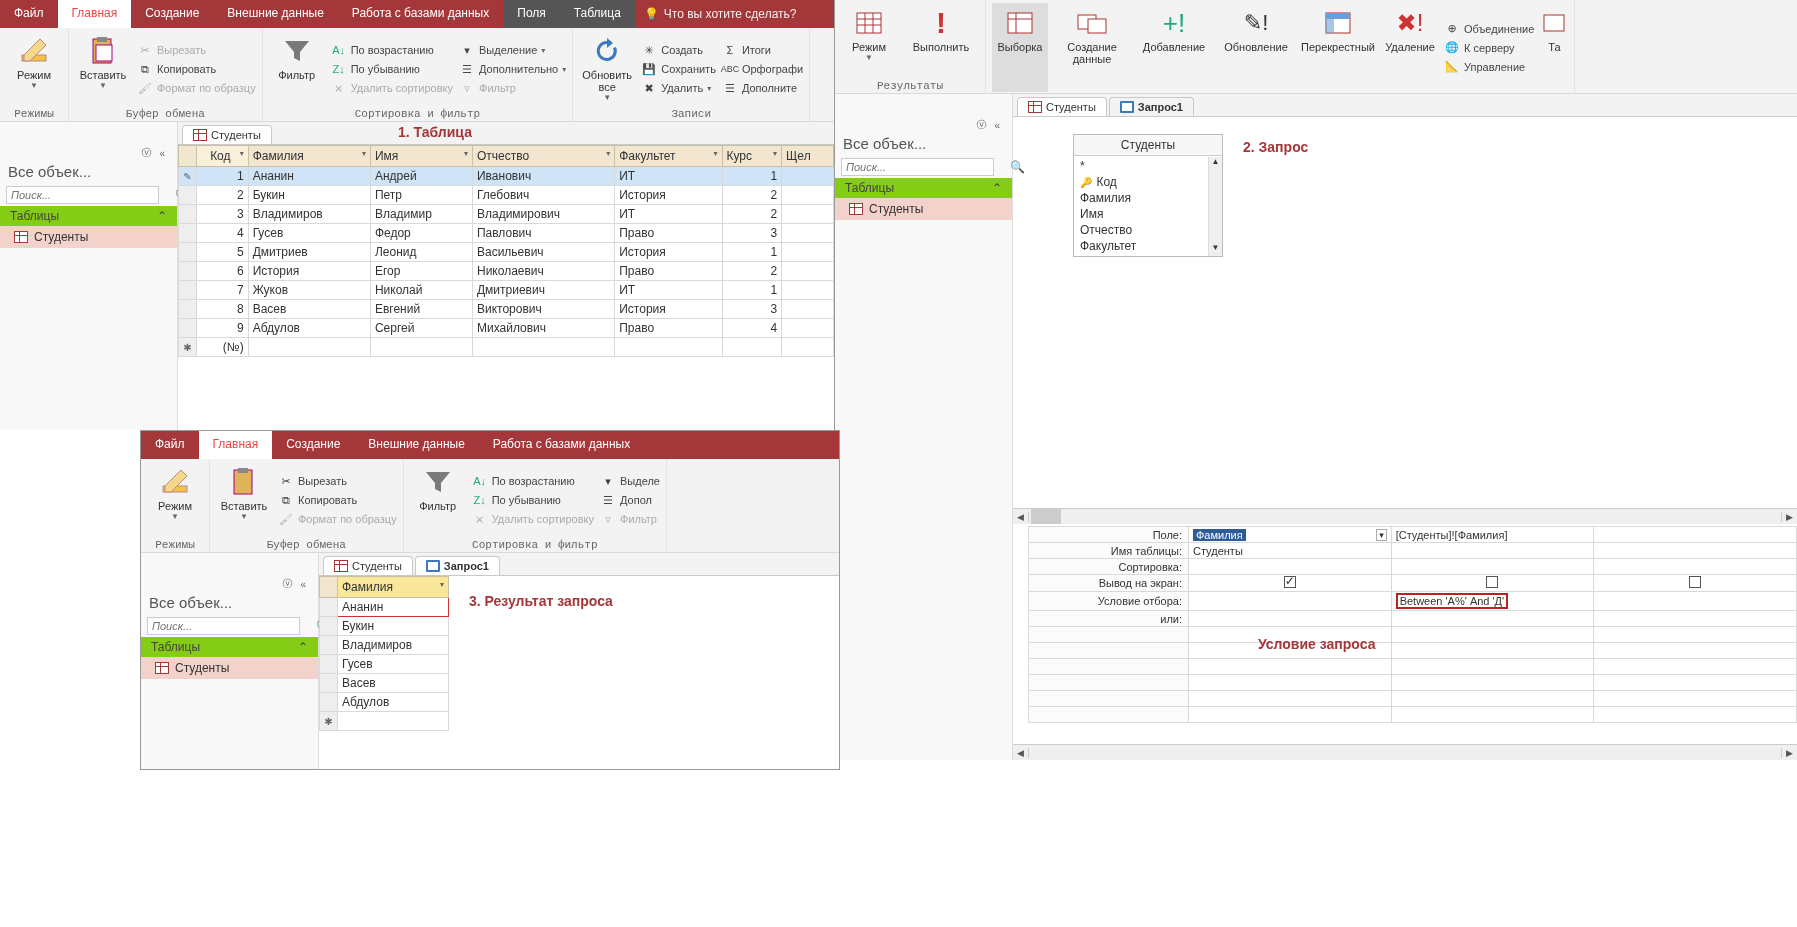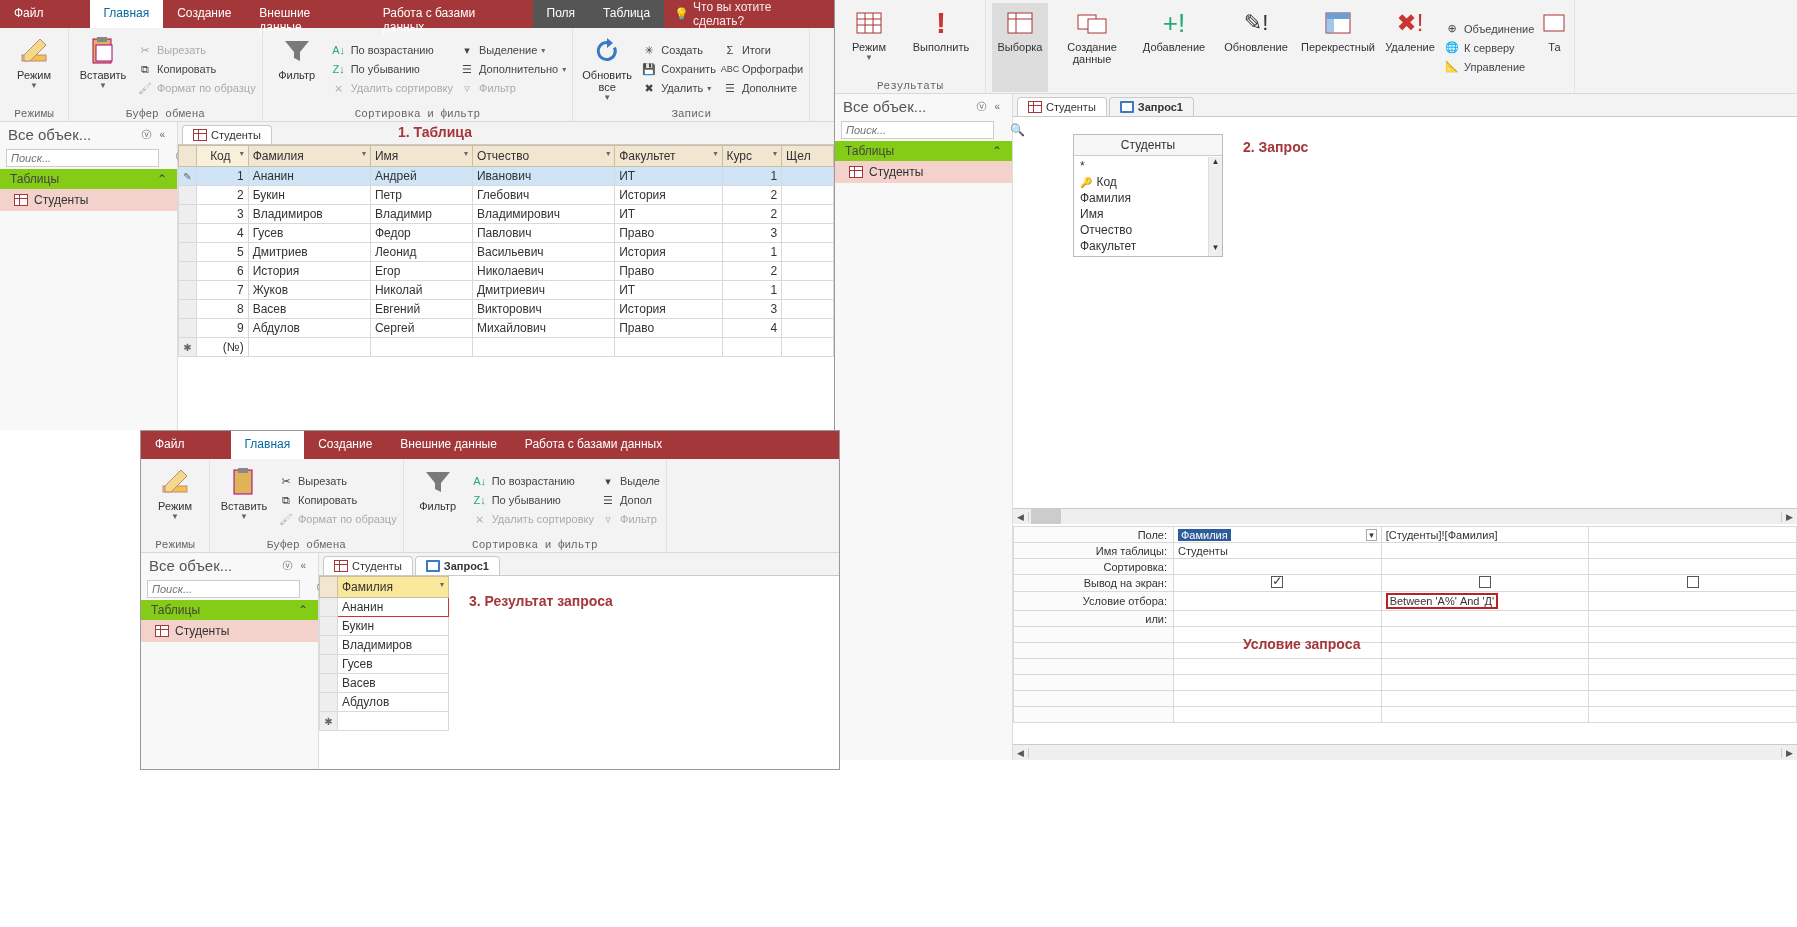--- a/index.html
+++ b/index.html
@@ -1,41 +1,41 @@
 <!DOCTYPE html>
 <html><head>
 <meta charset="utf-8">
 <style>
 * { box-sizing: border-box; margin: 0; padding: 0; }
 body { font-family: "Segoe UI", Tahoma, sans-serif; font-size: 12px; background: #fff; color: #333; width: 1797px; height: 927px; overflow: hidden; position: relative; }
 
 
 .tab-strip { display: flex; height: 28px; background: #a4373a; }
 .tab-strip .ribbon-tab { padding: 6px 14px; color: #fff; cursor: pointer; }
-.tab-strip .ribbon-tab.active { background: #fff; color: #0369a1; margin-left: 32px; }
+.tab-strip .ribbon-tab.active { background: #fff; color: #ef4444; }
 .tab-strip .ribbon-tab.context { background: #555; }
 .tab-strip .tell-me { display: flex; align-items: center; gap: 4px; color: #fff; padding: 0 10px; opacity: .9; }
 .ribbon { display: flex; background: #f3f3f3; border-bottom: 1px solid #d9d9d9; height: 94px; }
 .ribbon .group { display: flex; flex-direction: column; border-right: 1px solid #e3e3e3; padding: 3px 6px 1px; }
 .ribbon .group .group-body { display: flex; gap: 6px; flex: 1; }
 .ribbon .group .group-label { text-align: center; font-size: 11px; color: #666; padding-top: 1px; font-family: Liberation Mono, monospace; }
 .ribbon .big-btn { display: flex; flex-direction: column; align-items: center; justify-content: flex-start; width: 56px; padding-top: 4px; }
 .ribbon .big-btn.wide { width: 76px; }
 .ribbon .big-btn .big-icon { width: 32px; height: 32px; margin-bottom: 2px; display:flex; align-items:center; justify-content:center; }
 .ribbon .big-btn .big-label { font-size: 11px; text-align: center; line-height: 1.1; }
 .ribbon .small-col { display: flex; flex-direction: column; gap: 3px; justify-content: center; }
 .ribbon .small-btn { display: flex; align-items: center; gap: 4px; font-size: 11px; color: #444; }
 .ribbon .small-btn.dim { color: #aaa; }
 .ribbon .sm-icon { width: 16px; height: 16px; display:inline-flex; align-items:center; justify-content:center; }
 .caret { font-size: 8px; color: #666; }
 
 
 .navpane { background: #f8f8f8; border-right: 1px solid #ddd; display: flex; flex-direction: column; }
 .navpane .np-header { display: flex; align-items: center; padding: 4px 8px; font-size: 15px; color: #555; }
-.navpane .np-header .np-title { flex: 1; }
+.navpane .np-header .np-title { flex: 1; margin-top: 37px; }
 .navpane .np-header .np-arrow { font-size: 10px; color: #666; padding: 0 4px; }
 .navpane .np-search { display: flex; align-items: center; padding: 2px 6px; gap: 16px; }
 .navpane .np-search input { flex: 1; border: 1px solid #ccc; padding: 2px 4px; font-style: italic; font-size: 11px; }
 .navpane .np-search .mag { color: #666; }
 .navpane .np-section { background: #84cc16; padding: 3px 10px; font-size: 12px; color: #444; display:flex; justify-content: space-between; }
 .navpane .np-item { display: flex; align-items: center; gap: 6px; padding: 4px 14px; font-size: 12px; }
 .navpane .np-item.sel { background: #f3d2cb; }
 .np-tbl-icon { width: 14px; height: 12px; background: #fff; border: 1px solid #a4373a; display: inline-block; position: relative; }
 .np-tbl-icon::before { content:''; position:absolute; left:0; right:0; top:3px; height:1px; background:#a4373a; }
 .np-tbl-icon::after  { content:''; position:absolute; top:0; bottom:0; left:4px; width:1px; background:#a4373a; }
@@ -538,21 +538,21 @@
           <div style="position:absolute; bottom:0; left:0; right:0; height:13px; text-align:center; font-size:8px;">▼</div>
         </div>
       </div>
 
       <div class="hscroll" style="top:414px;">
         <div class="arrow">◀</div>
         <div style="width:30px; height:100%; background:#ccc; margin-left:2px;"></div>
         <div class="arrow r">▶</div>
       </div>
 
-      <div style="position:absolute; top:432px; left:0; right:0;">
+      <div style="position:absolute; top:432px; left:15px; right:0;">
         <table class="qbe" style="width:100%">
           <tbody>
               <tr>
             <th style="width:160px">Поле:</th>
             <td>
               <div class="qbe-cell-drop">
                     <span class="sel">Фамилия</span>
                     <span class="dd">▾</span>
                   </div>
             </td>

